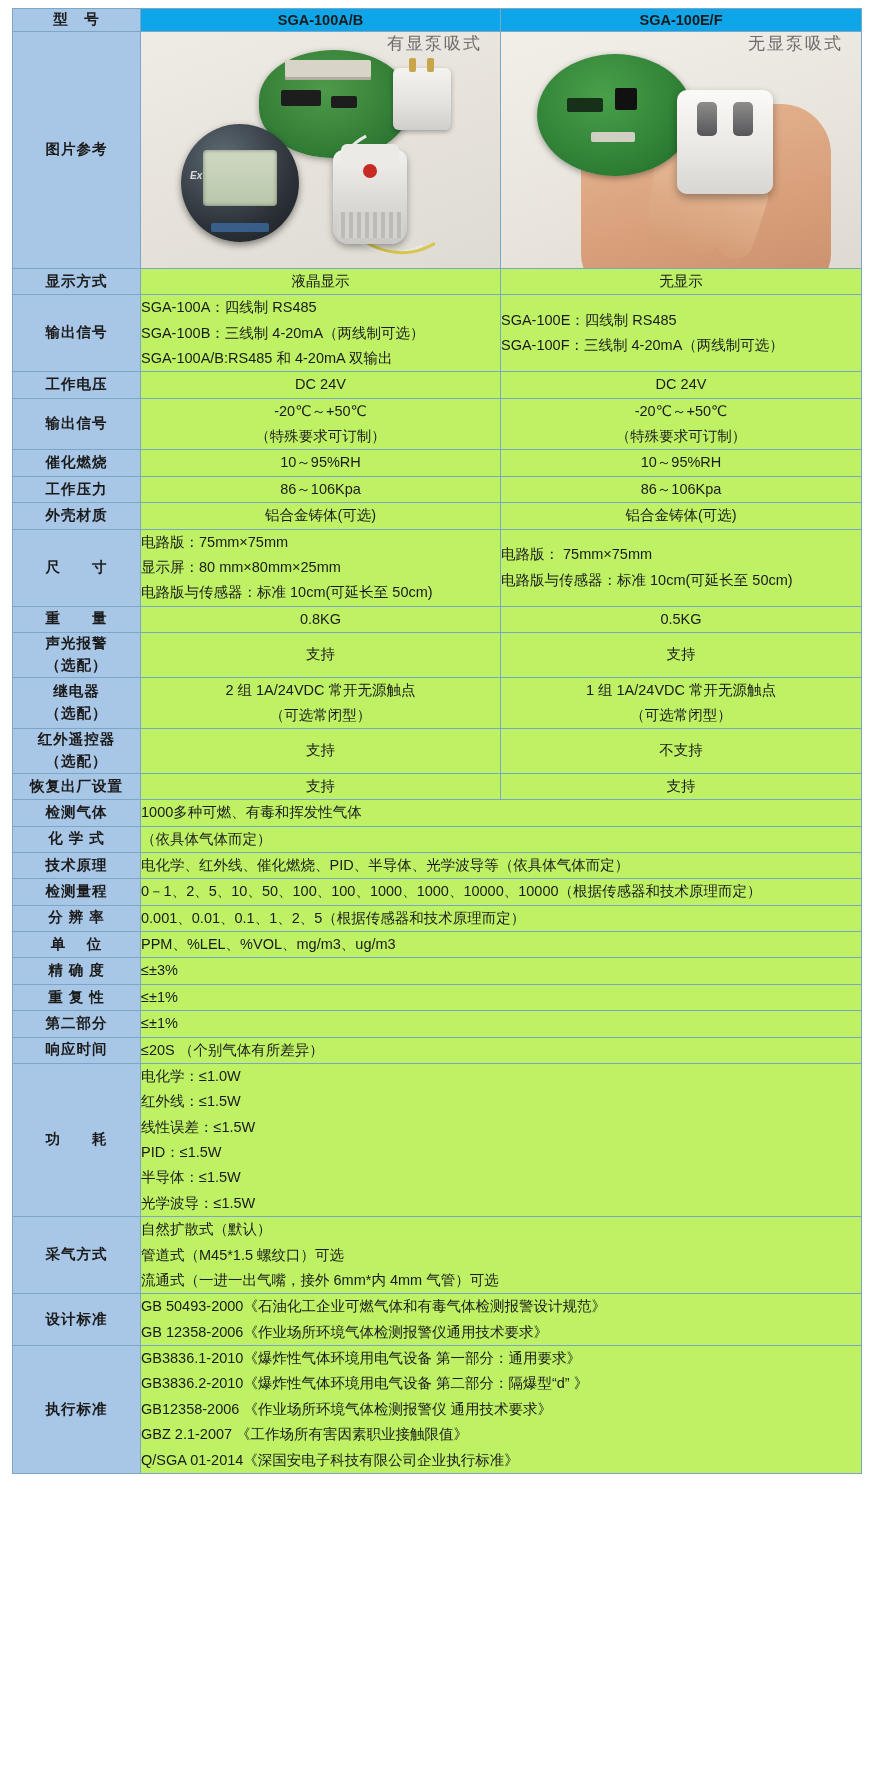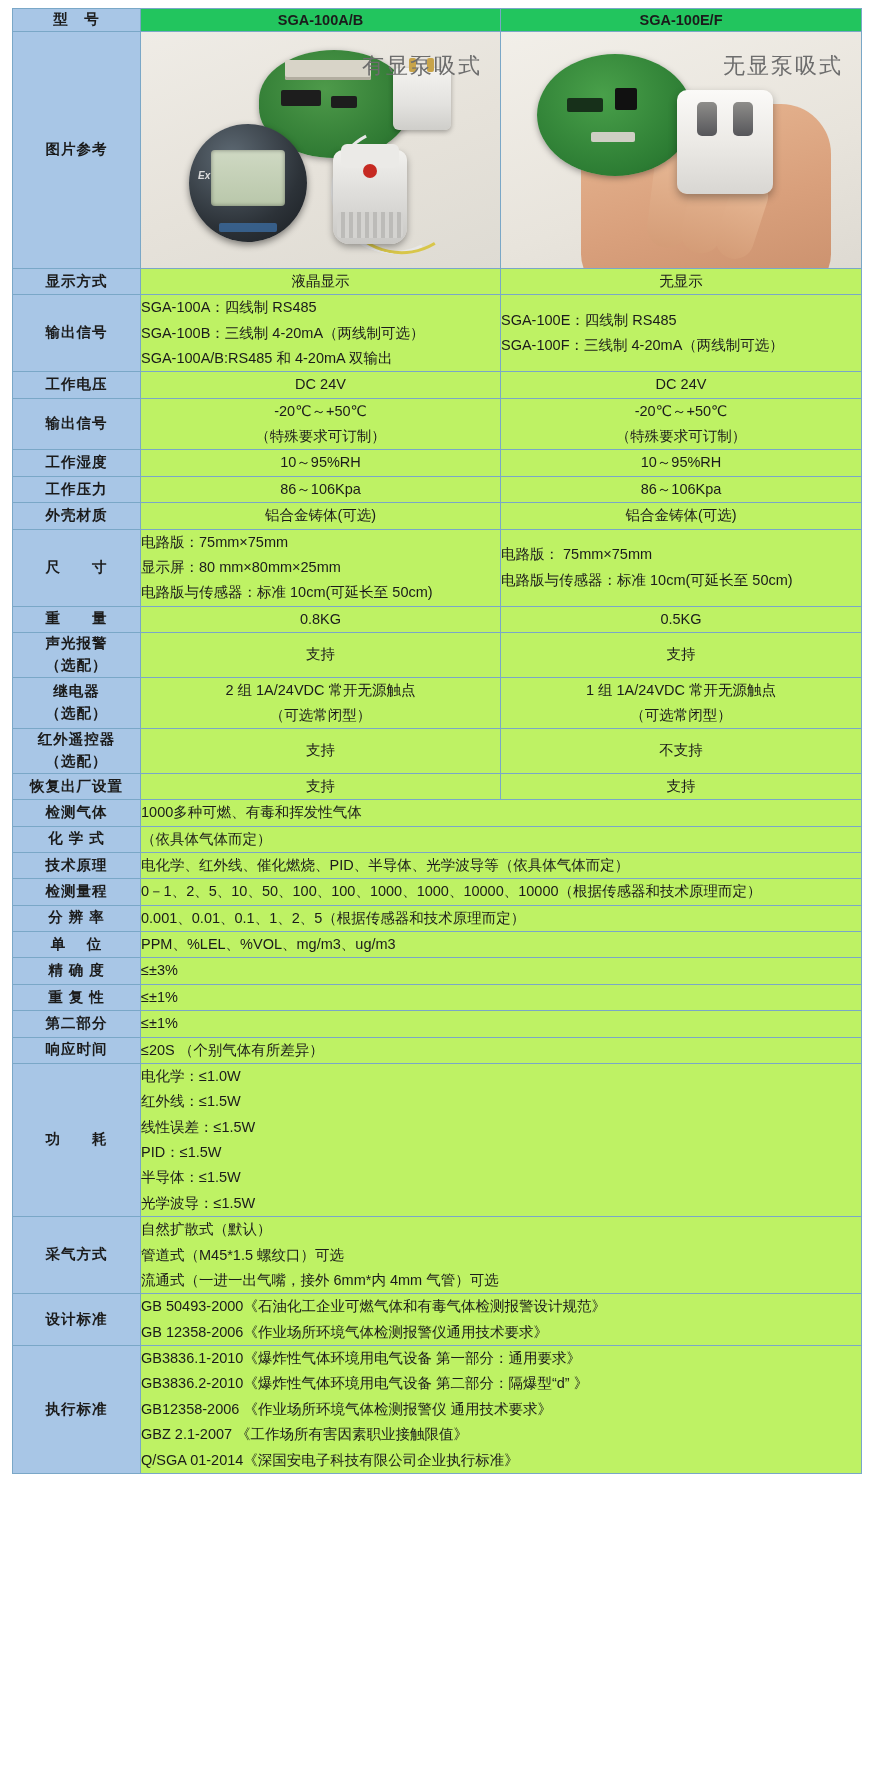--- a/index.html
+++ b/index.html
@@ -4,27 +4,27 @@
 <style>
   html,body{margin:0;padding:0;background:#ffffff;}
   body{font-family:"Liberation Sans","DejaVu Sans",sans-serif;}
   #sheet{width:881px;min-height:1768px;position:relative;background:#fff;padding:0;box-sizing:border-box;}
   table.spec{border-collapse:collapse;width:849px;margin:8px 16px 0 12px;table-layout:fixed;}
   table.spec td{border:1px solid #7aa7c7;padding:0;vertical-align:middle;font-size:14.5px;color:#1b1b1b;}
   .lbl{background:#a8c6e6;text-align:center;font-weight:bold;width:128px;letter-spacing:1px;padding:7px 2px;line-height:1.5;}
   .val{background:#bef264;padding:7px 10px;line-height:1.75;}
   .val.c{text-align:center;}
   .val.l{text-align:left;}
-  .hdr{background:#22c55e;text-align:center;font-weight:bold;padding:9px 2px;}
+  .hdr{background:#0ea5e9;text-align:center;font-weight:bold;padding:9px 2px;}
   .imgcell{background:#ccdff1;padding:0;height:236px;position:relative;}
   .photo{position:relative;width:100%;height:236px;overflow:hidden;background:#e9e5df;}
-  .cap{position:absolute;top:19px;right:18px;font-size:22px;color:#6d6d6d;letter-spacing:2px;z-index:5;}
+  .cap{position:absolute;top:0;right:18px;font-size:17px;color:#6d6d6d;letter-spacing:2px;z-index:5;}
   
   .pA{background:linear-gradient(160deg,#efece6 0%,#e6e2da 55%,#dedbd3 100%);}
-  .meter{position:absolute;left:48px;top:92px;width:118px;height:118px;border-radius:50%;
+  .meter{position:absolute;left:40px;top:92px;width:118px;height:118px;border-radius:50%;
          background:radial-gradient(circle at 36% 28%,#5e6a74 0%,#2c3238 62%,#191d21 100%);
          box-shadow:0 3px 7px rgba(0,0,0,.45);}
   .meter .screen{position:absolute;left:22px;top:26px;width:74px;height:56px;border-radius:4px;
          background:linear-gradient(180deg,#cfd9c3 0%,#b9c7aa 100%);box-shadow:inset 0 0 4px rgba(0,0,0,.4);}
   .meter .ex{position:absolute;left:9px;top:46px;font-size:10px;color:#dcdcdc;font-style:italic;font-weight:bold;}
   .meter .btm{position:absolute;left:30px;bottom:10px;width:58px;height:9px;border-radius:2px;background:#3c6fa5;opacity:.75;}
   .pcbA{position:absolute;left:118px;top:18px;width:150px;height:108px;border-radius:50%/46%;
         background:radial-gradient(ellipse at 44% 36%,#4e9a4a 0%,#2f7a33 70%,#235c27 100%);
         box-shadow:0 2px 6px rgba(0,0,0,.35);}
   .pcbA .blk{position:absolute;background:#1d1d1d;border-radius:2px;}
@@ -179,21 +179,21 @@
             <div>-20℃～+50℃</div>
             <div>（特殊要求可订制）</div>
           </td>
           <td class="val c">
             <div>-20℃～+50℃</div>
             <div>（特殊要求可订制）</div>
           </td>
         </tr>
         <tr>
           <td class="lbl">
-            <div>工作湿度</div>
+            <div>催化燃烧</div>
           </td>
           <td class="val c">
             <div>10～95%RH</div>
           </td>
           <td class="val c">
             <div>10～95%RH</div>
           </td>
         </tr>
         <tr>
           <td class="lbl">

